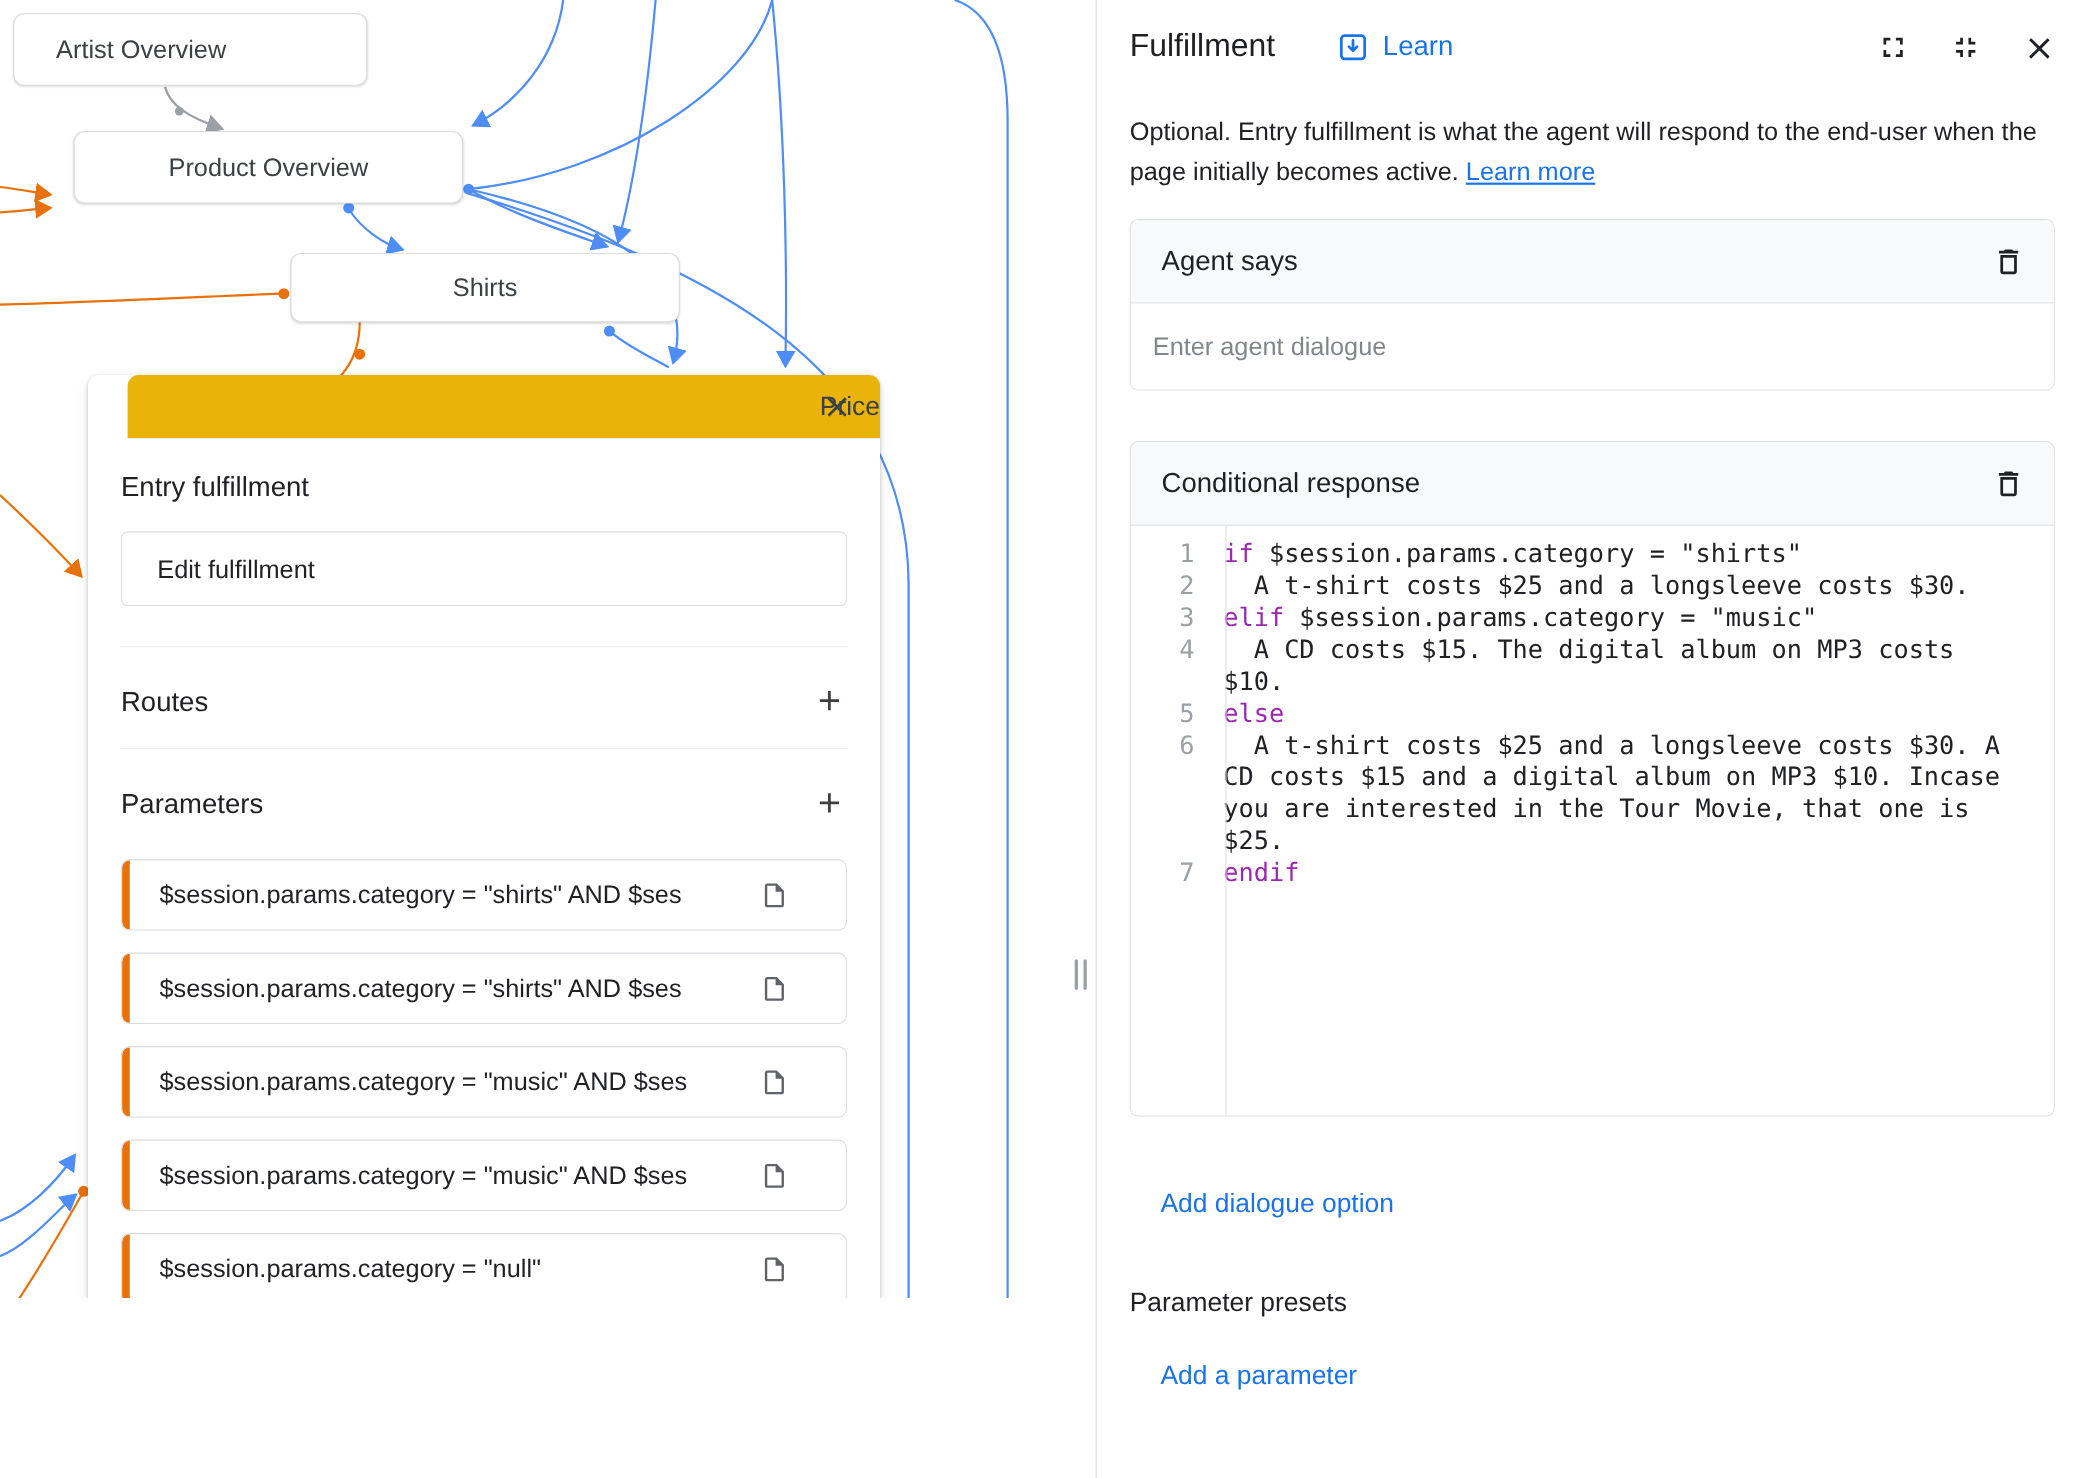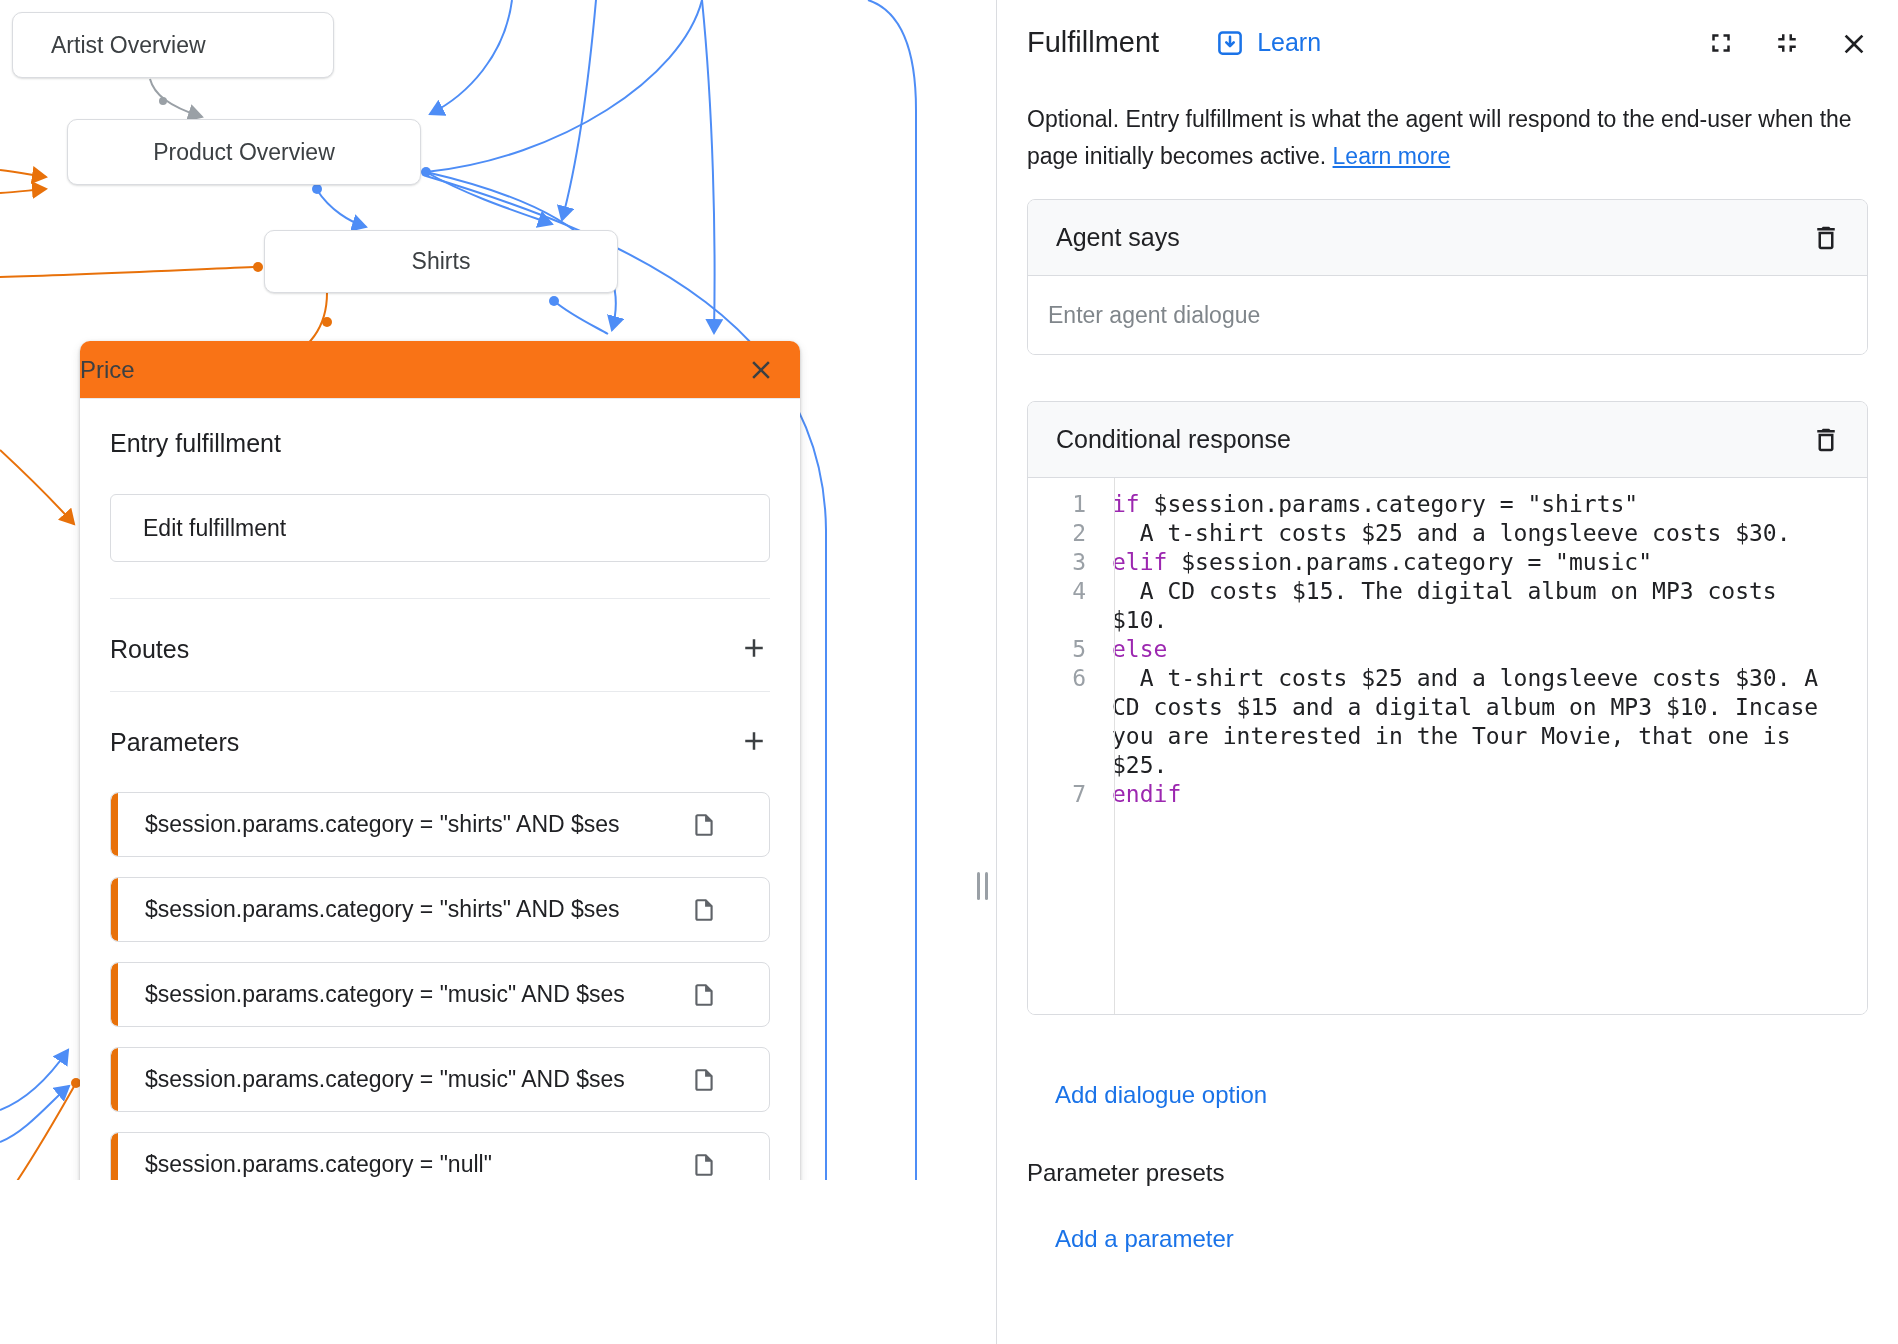--- a/index.html
+++ b/index.html
@@ -26,31 +26,31 @@
   .node-artist  { left:12px;  top:12px;  width:322px; height:66px; justify-content:flex-start; padding-left:38px; }
   .node-product { left:67px;  top:119px; width:354px; height:66px; }
   .node-shirts  { left:264px; top:230px; width:354px; height:63px; }
 
   .price-card {
     position:absolute; left:80px; top:341px; width:720px; height:1003px; z-index:3;
     background:#fff; border-radius:10px;
     box-shadow:0 1px 3px rgba(60,64,67,.3), 0 4px 10px rgba(60,64,67,.15);
   }
   .price-header {
-    height:58px; display:flex; align-items:center; justify-content:flex-start; position:relative;
-    border-bottom:1px solid #e8eaed; background:#f97316; border-radius:10px 10px 0 0;
+    height:58px; display:flex; align-items:center; justify-content:flex-end; position:relative;
+    border-bottom:1px solid #e8eaed; background:#eab308; border-radius:10px 10px 0 0;margin-left:36px;
   }
   .price-title { font-size:24px; font-weight:500; color:#3c4043; }
   .price-close { position:absolute; right:24px; top:14px; width:30px; height:30px; cursor:pointer; color:#3c4043; }
   .price-body { padding:0 30px; }
 
   .pc-section1 { padding:30px 0 36px; }
   .section-label { font-size:25px; color:#202124; }
   .edit-fulfillment {
-    margin-top:36px; height:68px; border:1px solid #dadce0; border-radius:6px;
+    margin-top:25px; height:68px; border:1px solid #dadce0; border-radius:6px;
     display:flex; align-items:center; padding-left:32px; font-size:23px; color:#202124; cursor:pointer;
   }
   .pc-row {
     display:flex; align-items:center; justify-content:space-between;
     padding:34px 0; border-top:1px solid #e8eaed;
   }
   .pc-row.routes-row { padding-bottom:26px; }
   .plus-btn { width:32px; height:32px; border:none; background:none; padding:0; cursor:pointer; color:#3c4043; }
 
   .routes-list { }
@@ -111,21 +111,21 @@
     position:relative; height:536px; background:#fff; padding-top:12px;
     font-family:"DejaVu Sans Mono", monospace; font-size:23px; line-height:29px;
   }
   .code-area::before { content:""; position:absolute; left:86px; top:0; bottom:0; width:1px; background:#e0e0e0; }
   .code-line { display:flex; }
   .ln { flex:none; width:72px; padding-right:14px; text-align:right; color:#9aa0a6; }
   .code-text { width:728px; padding-left:12px; white-space:pre-wrap; word-wrap:break-word; color:#202124; }
   .kw { color:#9c27b0; }
 
   .blue-link { display:inline-block; color:#1a73e8; font-size:24px; font-weight:500; text-decoration:none; cursor:pointer; }
-  .add-dialogue { margin:66px 0 0 28px;text-align:right; }
+  .add-dialogue { margin:66px 0 12px 28px;text-align:right; }
   .presets-label { margin-top:50px; font-size:24px; font-weight:500; color:#202124; }
   .add-param { margin:38px 0 0 28px; }
 </style>
 </head>
 <body>
 
 <div class="canvas">
   <svg class="flow-lines" width="996" height="1344" viewBox="0 0 996 1344">
     <defs>
       <marker id="ab" markerWidth="9" markerHeight="9" refX="7" refY="4.5" orient="auto">

